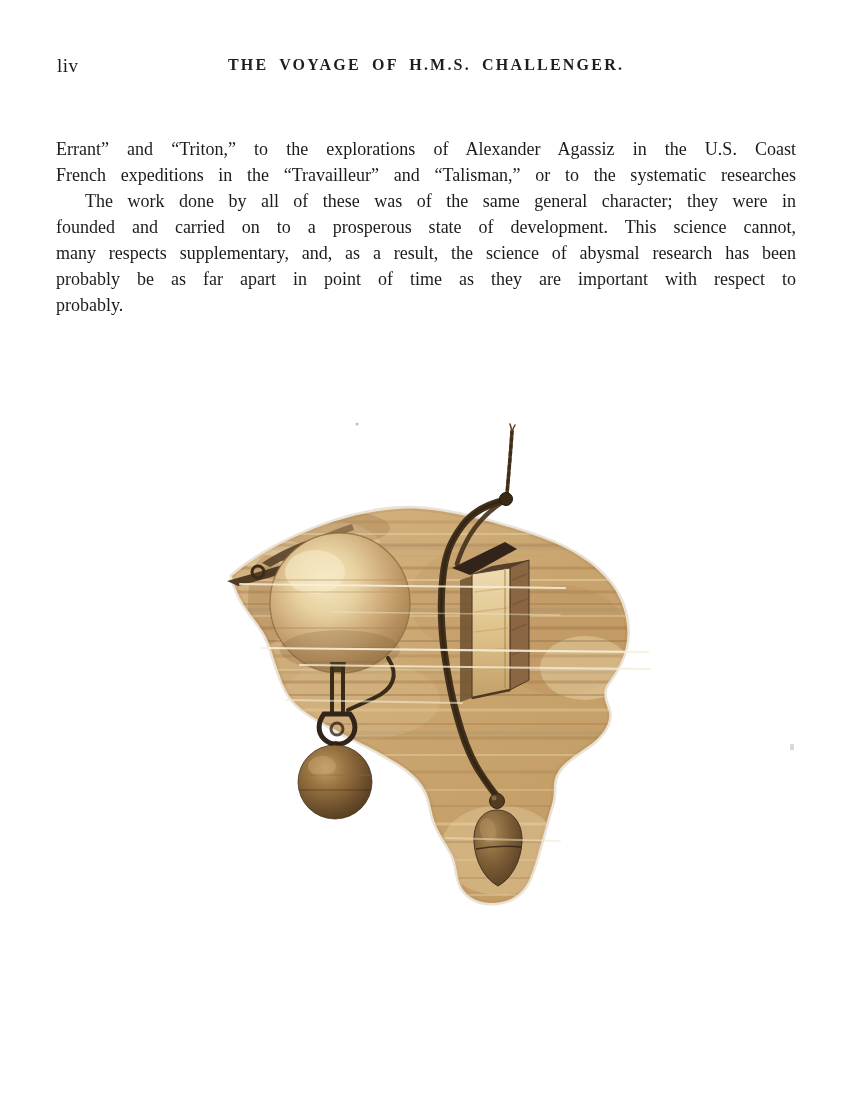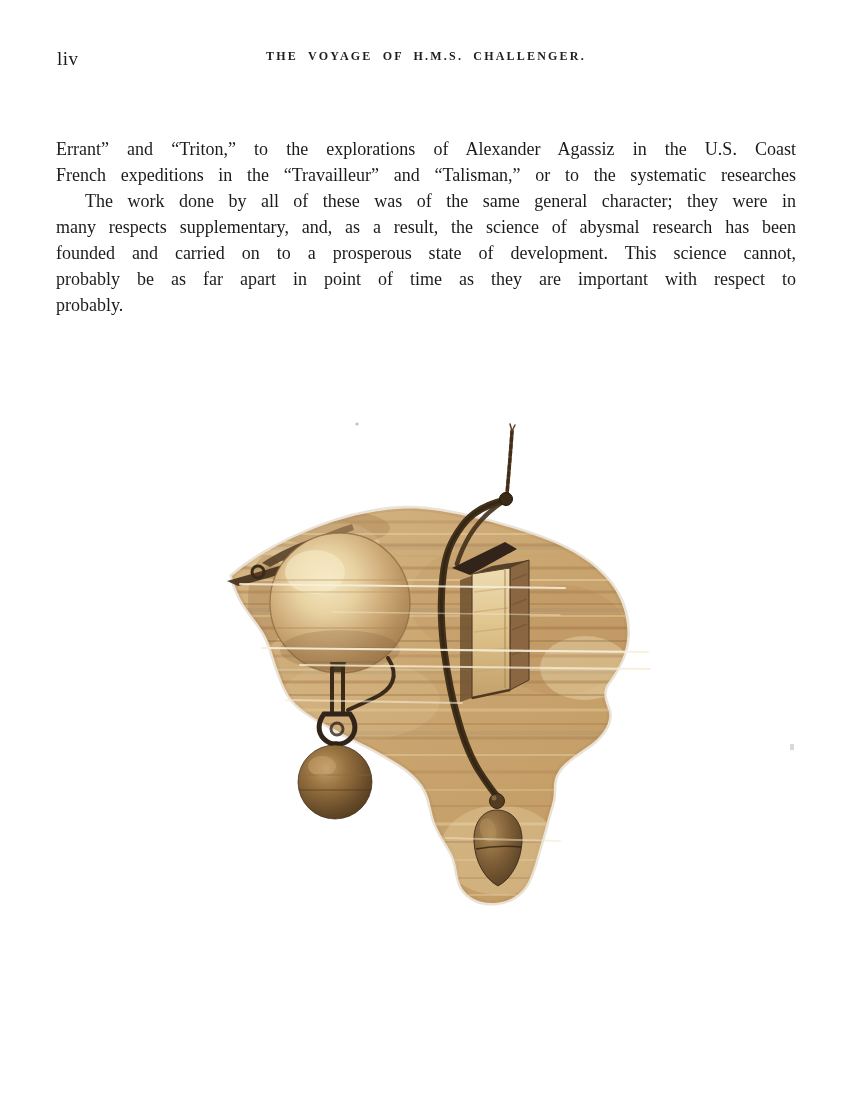--- a/index.html
+++ b/index.html
@@ -1,25 +1,25 @@
 <!DOCTYPE html>
 <html><head>
 <meta charset="utf-8">
 <style>
   html,body{margin:0;padding:0;background:#e9e9e9;}
   .page{
     position:relative;width:850px;height:1100px;margin:0 auto;
     background:#ffffff;overflow:hidden;
     font-family:"Liberation Serif", serif;color:#1b1b1b;
   }
-  .header{position:absolute;top:48px;left:56px;right:54px;height:24px;}
+  .header{position:absolute;top:55px;left:56px;right:54px;height:24px;}
   .folio{position:absolute;left:1px;top:0;font-size:19px;letter-spacing:.5px;}
   .running-title{
     position:absolute;left:0;right:0;top:1px;text-align:center;
-    font-size:12px;font-weight:bold;letter-spacing:2.2px;word-spacing:5px;color:#1e1e1e;
+    font-size:16px;font-weight:bold;letter-spacing:2.2px;word-spacing:5px;color:#1e1e1e;
   }
   .body-text{
     position:absolute;top:105px;left:56px;width:740px;
     font-size:18px;line-height:26px;margin-top:31px;
   }
   .line{text-align:justify;text-align-last:justify;white-space:normal;word-spacing:1.5px;}
   .line.end{text-align-last:left;}
   .line.indent{text-indent:29px;}
   .plate{position:absolute;left:195px;top:405px;width:465px;height:510px;margin:0;}
   .speck{position:absolute;left:790px;top:744px;width:4px;height:6px;background:#b9b9b9;opacity:.55;}
@@ -31,22 +31,22 @@
 
   <div class="header">
     <span class="folio">liv</span>
     <span class="running-title">THE VOYAGE OF H.M.S. CHALLENGER.</span>
   </div>
 
   <div class="body-text">
     <div class="line">Errant” and “Triton,” to the explorations of Alexander Agassiz in the U.S. Coast</div>
     <div class="line">French expeditions in the “Travailleur” and “Talisman,” or to the systematic researches</div>
     <div class="line indent">The work done by all of these was of the same general character; they were in</div>
+    <div class="line">founded and carried on to a prosperous state of development.  This science cannot,</div>
     <div class="line">many respects supplementary, and, as a result, the science of abysmal research has been</div>
-    <div class="line">founded and carried on to a prosperous state of development.  This science cannot,</div>
     <div class="line">probably be as far apart in point of time as they are important with respect to</div>
     <div class="line end">probably.</div>
   </div>
 
   <figure class="plate">
     <svg width="465" height="510" viewBox="195 405 465 510" xmlns="http://www.w3.org/2000/svg">
       <defs>
         <linearGradient id="washGrad" x1="0" y1="0" x2="1" y2="1">
           <stop offset="0" stop-color="#d6b786"></stop>
           <stop offset="0.5" stop-color="#c9a46e"></stop>

